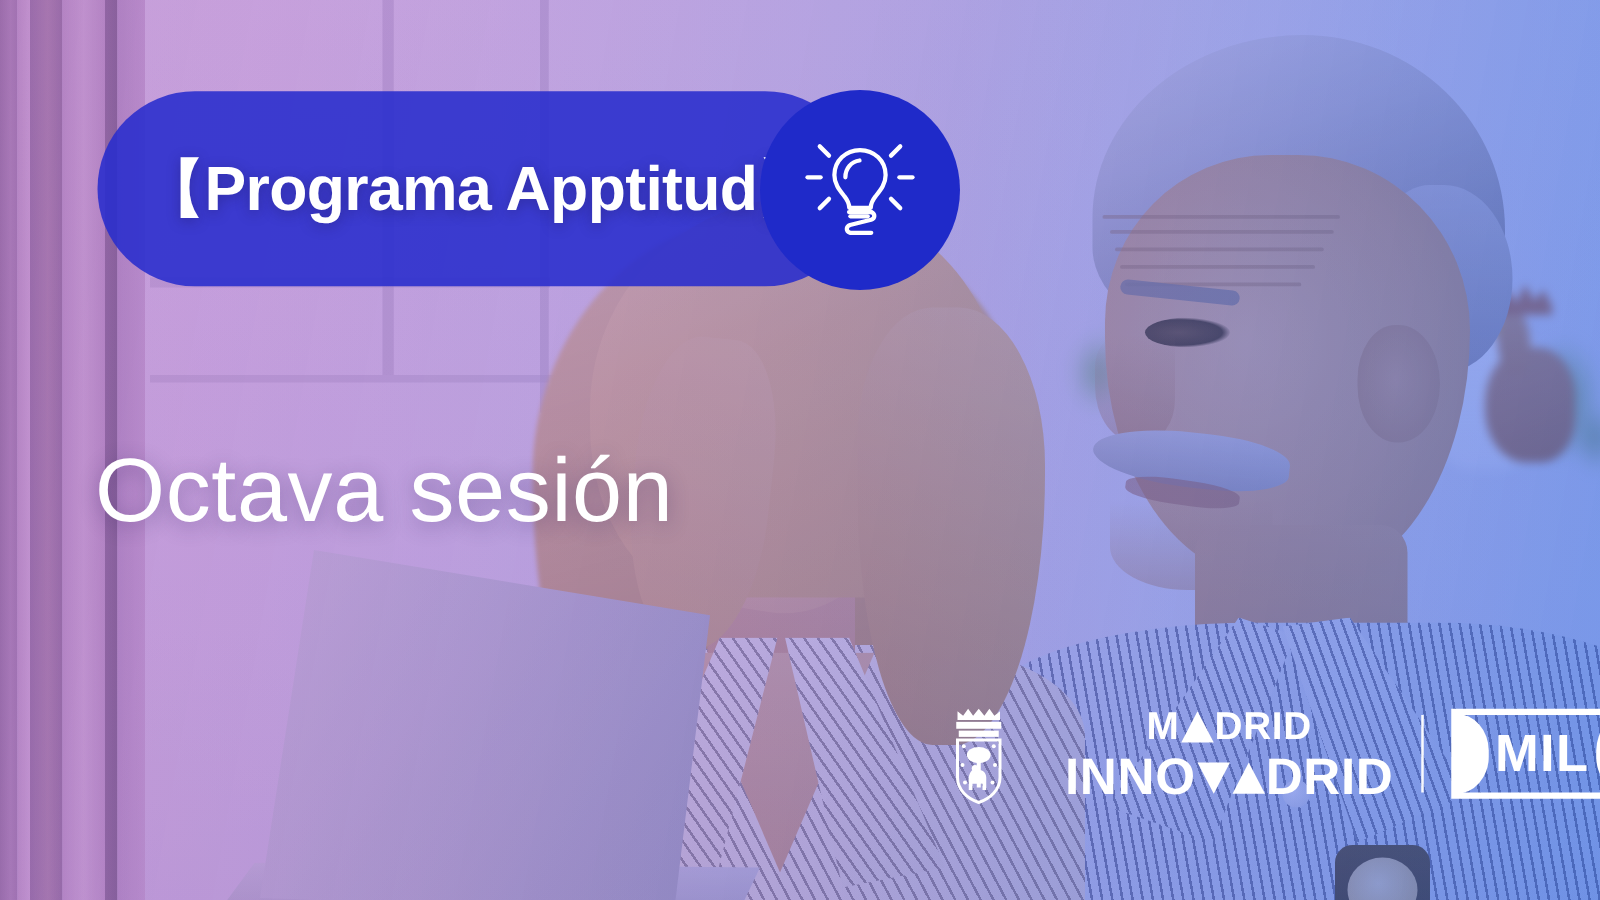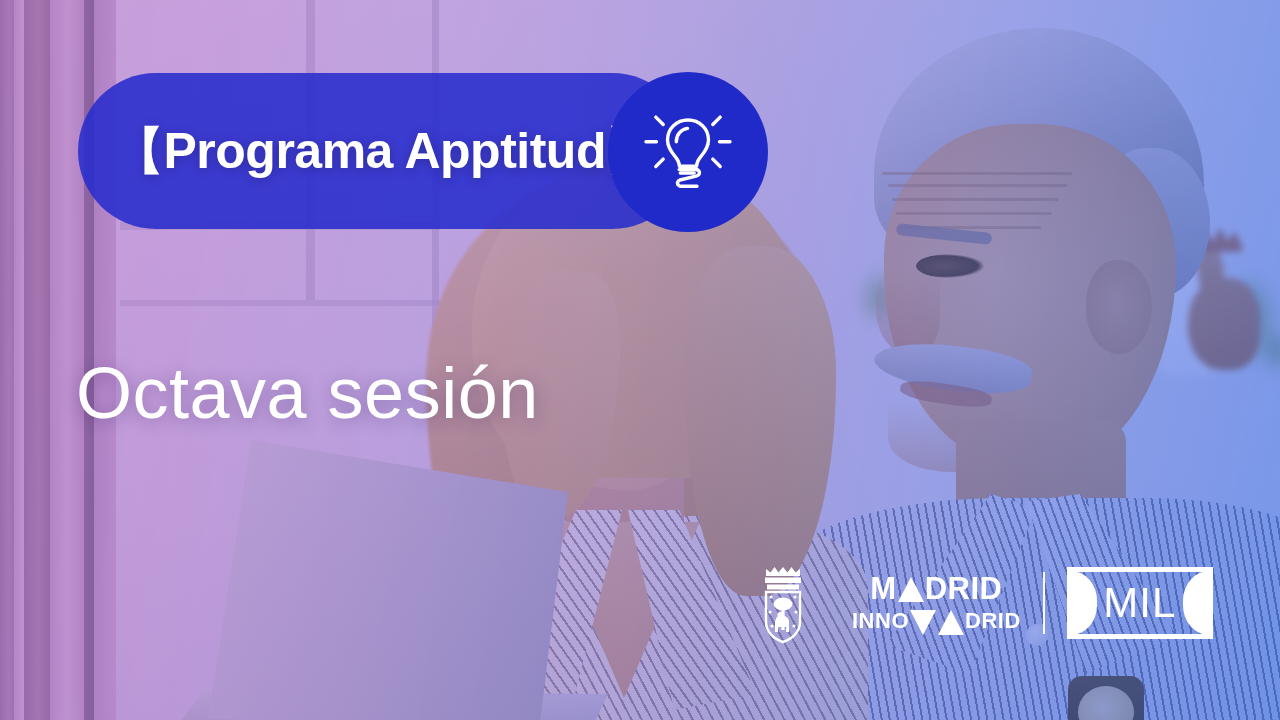--- a/index.html
+++ b/index.html
@@ -385,21 +385,21 @@
     color:#fff;
     line-height: 1.0;
     text-align:center;
     font-weight: 700;
   }
   .mi-line {
     display:flex; align-items:center; justify-content:center;
     letter-spacing: 0.5px;
   }
   .mi-line.one { font-size: 31px; }
-  .mi-line.two { font-size: 22px; margin-top: 5px; }
+  .mi-line.two { font-size: 41px; margin-top: 5px; }
   .tri-up {
     width:0; height:0; display:inline-block;
     border-left: 13px solid transparent;
     border-right: 13px solid transparent;
     border-bottom: 25px solid #fff;
     margin: 0 1px;
     position: relative; top: 1px;
   }
   .tri-down {
     width:0; height:0; display:inline-block;
@@ -421,21 +421,21 @@
     box-sizing: border-box;
     display:flex; align-items:center; justify-content:center;
   }
   .mil-logo .bracket {
     position:absolute; top:-1px; bottom:-1px; width:26px; background:#fff;
   }
   .mil-logo .bracket.l { left:-1px; border-radius:0 30px 30px 0 / 0 34px 34px 0; }
   .mil-logo .bracket.r { right:-1px; border-radius:30px 0 0 30px / 34px 0 0 34px; }
   .mil-logo .mil-text {
     position:relative; z-index:2;
-    color:#fff; font-size: 42px; font-weight: 400; letter-spacing: 1px;
+    color:#fff; font-size: 42px; font-weight: 700; letter-spacing: 1px;
   }
 </style>
 </head>
 <body>
 
 <div class="stage">
 
   <div class="photo">
     <div class="wall"></div>
 

